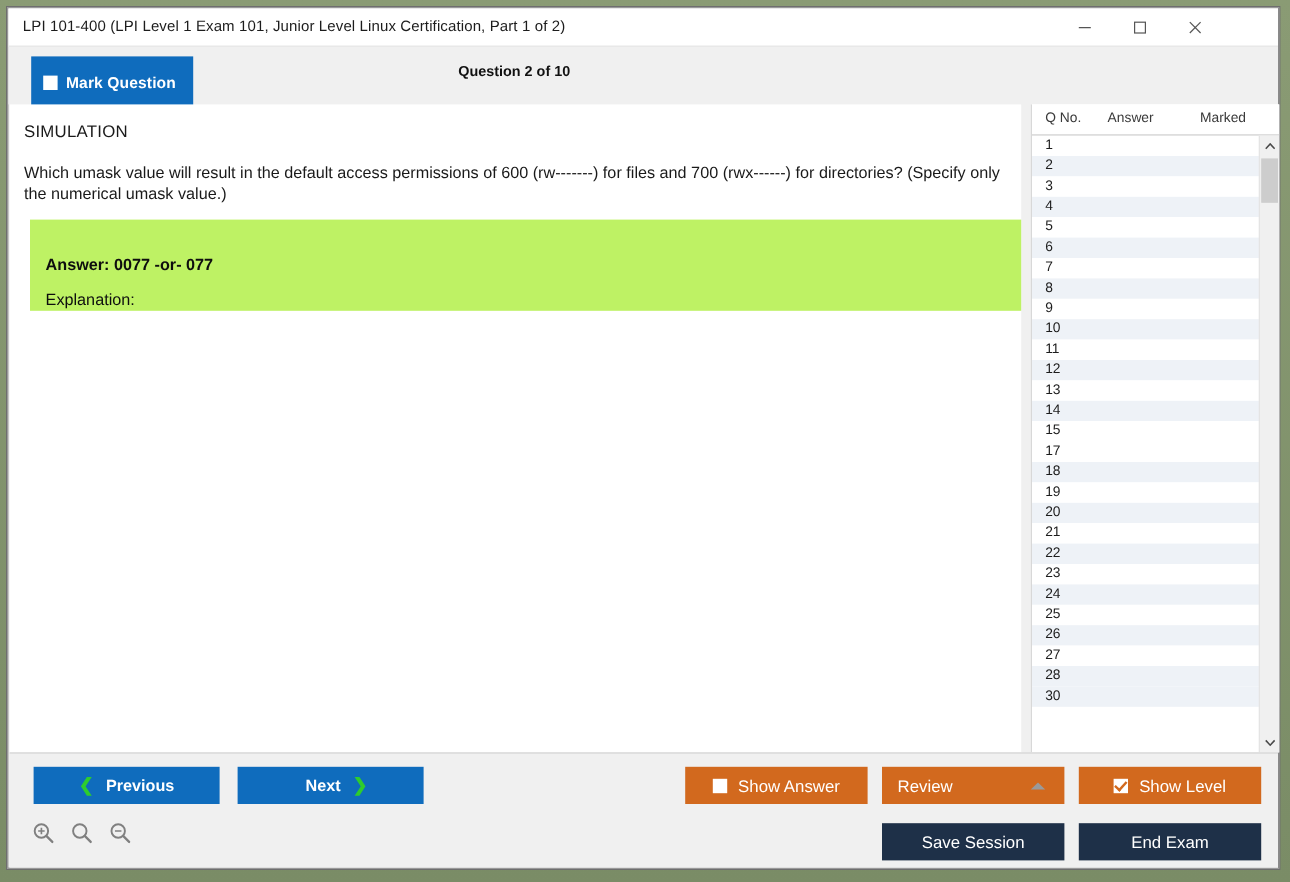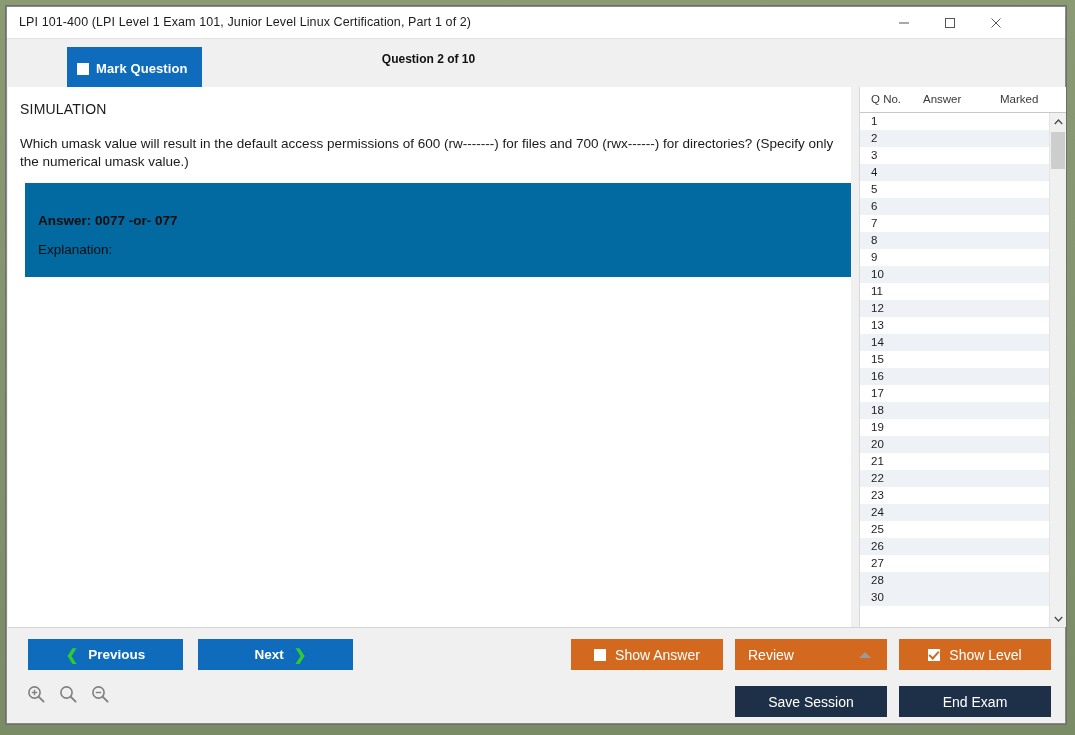--- a/index.html
+++ b/index.html
@@ -63,21 +63,20 @@
     height: 43px;
     padding: 0 14px 0 10px;
     background: #0f6cbd;
     color: #ffffff;
     border: none;
     display: flex; align-items: center; gap: 7px;
     font-size: 13px; font-weight: bold;
     font-family: "Liberation Sans", sans-serif;
     cursor: pointer;
     letter-spacing: .1px;
-    margin-left: 41px;
   }
   .cb-box {
     width: 12px; height: 12px;
     background: #ffffff;
     display: inline-block;
     flex: 0 0 auto;
     position: relative;
   }
   .cb-box.checked::after {
     content: "";
@@ -120,22 +119,22 @@
     position: absolute;
     left: 12px; top: 48px;
     width: 820px;
     font-size: 13.5px;
     line-height: 18px;
     color: #1a1a1a;
   }
   #answer-box {
     position: absolute;
     left: 17px; top: 96px;
-    width: 830px; height: 94px;
-    background: #0369a1;
+    width: 830px; height: 76px;
+    background: #bef264;
     box-sizing: border-box;
   }
   #answer-line {
     position: absolute;
     left: 13px; top: 30px;
     font-size: 13.5px;
     font-weight: bold;
     color: #0e0e0e;
   }
   #explanation-line {
@@ -348,21 +347,20 @@
           <div class="qrow alt"><span class="qno">6</span><span class="qans"></span><span class="qmarked"></span></div>
           <div class="qrow"><span class="qno">7</span><span class="qans"></span><span class="qmarked"></span></div>
           <div class="qrow alt"><span class="qno">8</span><span class="qans"></span><span class="qmarked"></span></div>
           <div class="qrow"><span class="qno">9</span><span class="qans"></span><span class="qmarked"></span></div>
           <div class="qrow alt"><span class="qno">10</span><span class="qans"></span><span class="qmarked"></span></div>
           <div class="qrow"><span class="qno">11</span><span class="qans"></span><span class="qmarked"></span></div>
           <div class="qrow alt"><span class="qno">12</span><span class="qans"></span><span class="qmarked"></span></div>
           <div class="qrow"><span class="qno">13</span><span class="qans"></span><span class="qmarked"></span></div>
           <div class="qrow alt"><span class="qno">14</span><span class="qans"></span><span class="qmarked"></span></div>
           <div class="qrow"><span class="qno">15</span><span class="qans"></span><span class="qmarked"></span></div>
-          <div class="qrow alt"><span class="qno">16</span><span class="qans"></span><span class="qmarked"></span></div>
           <div class="qrow"><span class="qno">17</span><span class="qans"></span><span class="qmarked"></span></div>
           <div class="qrow alt"><span class="qno">18</span><span class="qans"></span><span class="qmarked"></span></div>
           <div class="qrow"><span class="qno">19</span><span class="qans"></span><span class="qmarked"></span></div>
           <div class="qrow alt"><span class="qno">20</span><span class="qans"></span><span class="qmarked"></span></div>
           <div class="qrow"><span class="qno">21</span><span class="qans"></span><span class="qmarked"></span></div>
           <div class="qrow alt"><span class="qno">22</span><span class="qans"></span><span class="qmarked"></span></div>
           <div class="qrow"><span class="qno">23</span><span class="qans"></span><span class="qmarked"></span></div>
           <div class="qrow alt"><span class="qno">24</span><span class="qans"></span><span class="qmarked"></span></div>
           <div class="qrow"><span class="qno">25</span><span class="qans"></span><span class="qmarked"></span></div>
           <div class="qrow alt"><span class="qno">26</span><span class="qans"></span><span class="qmarked"></span></div>

